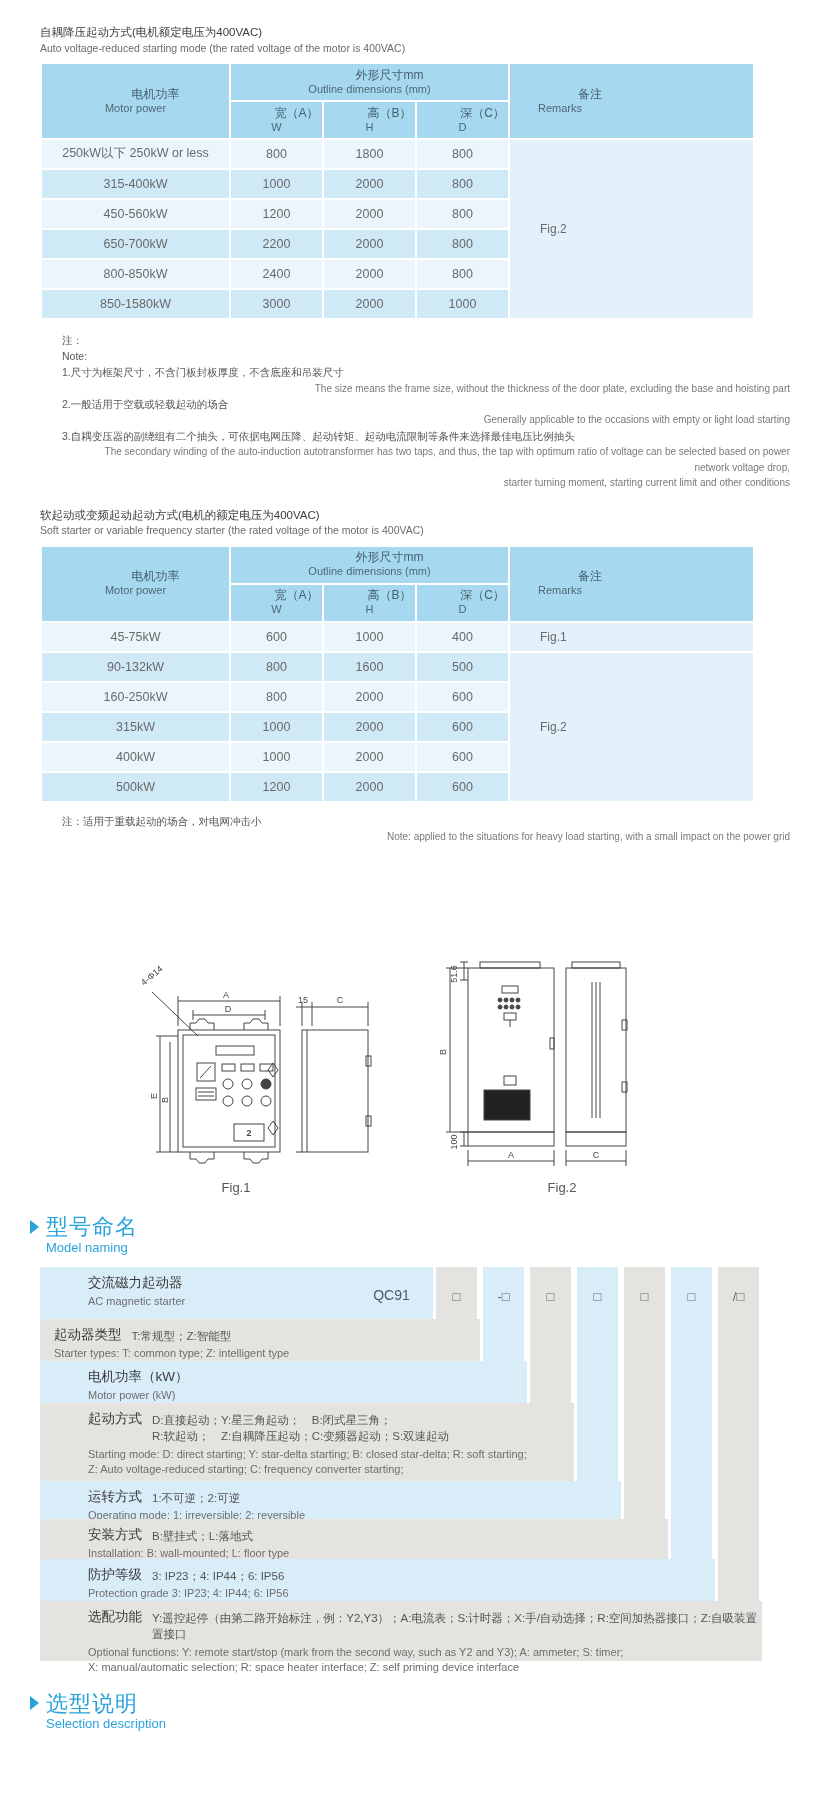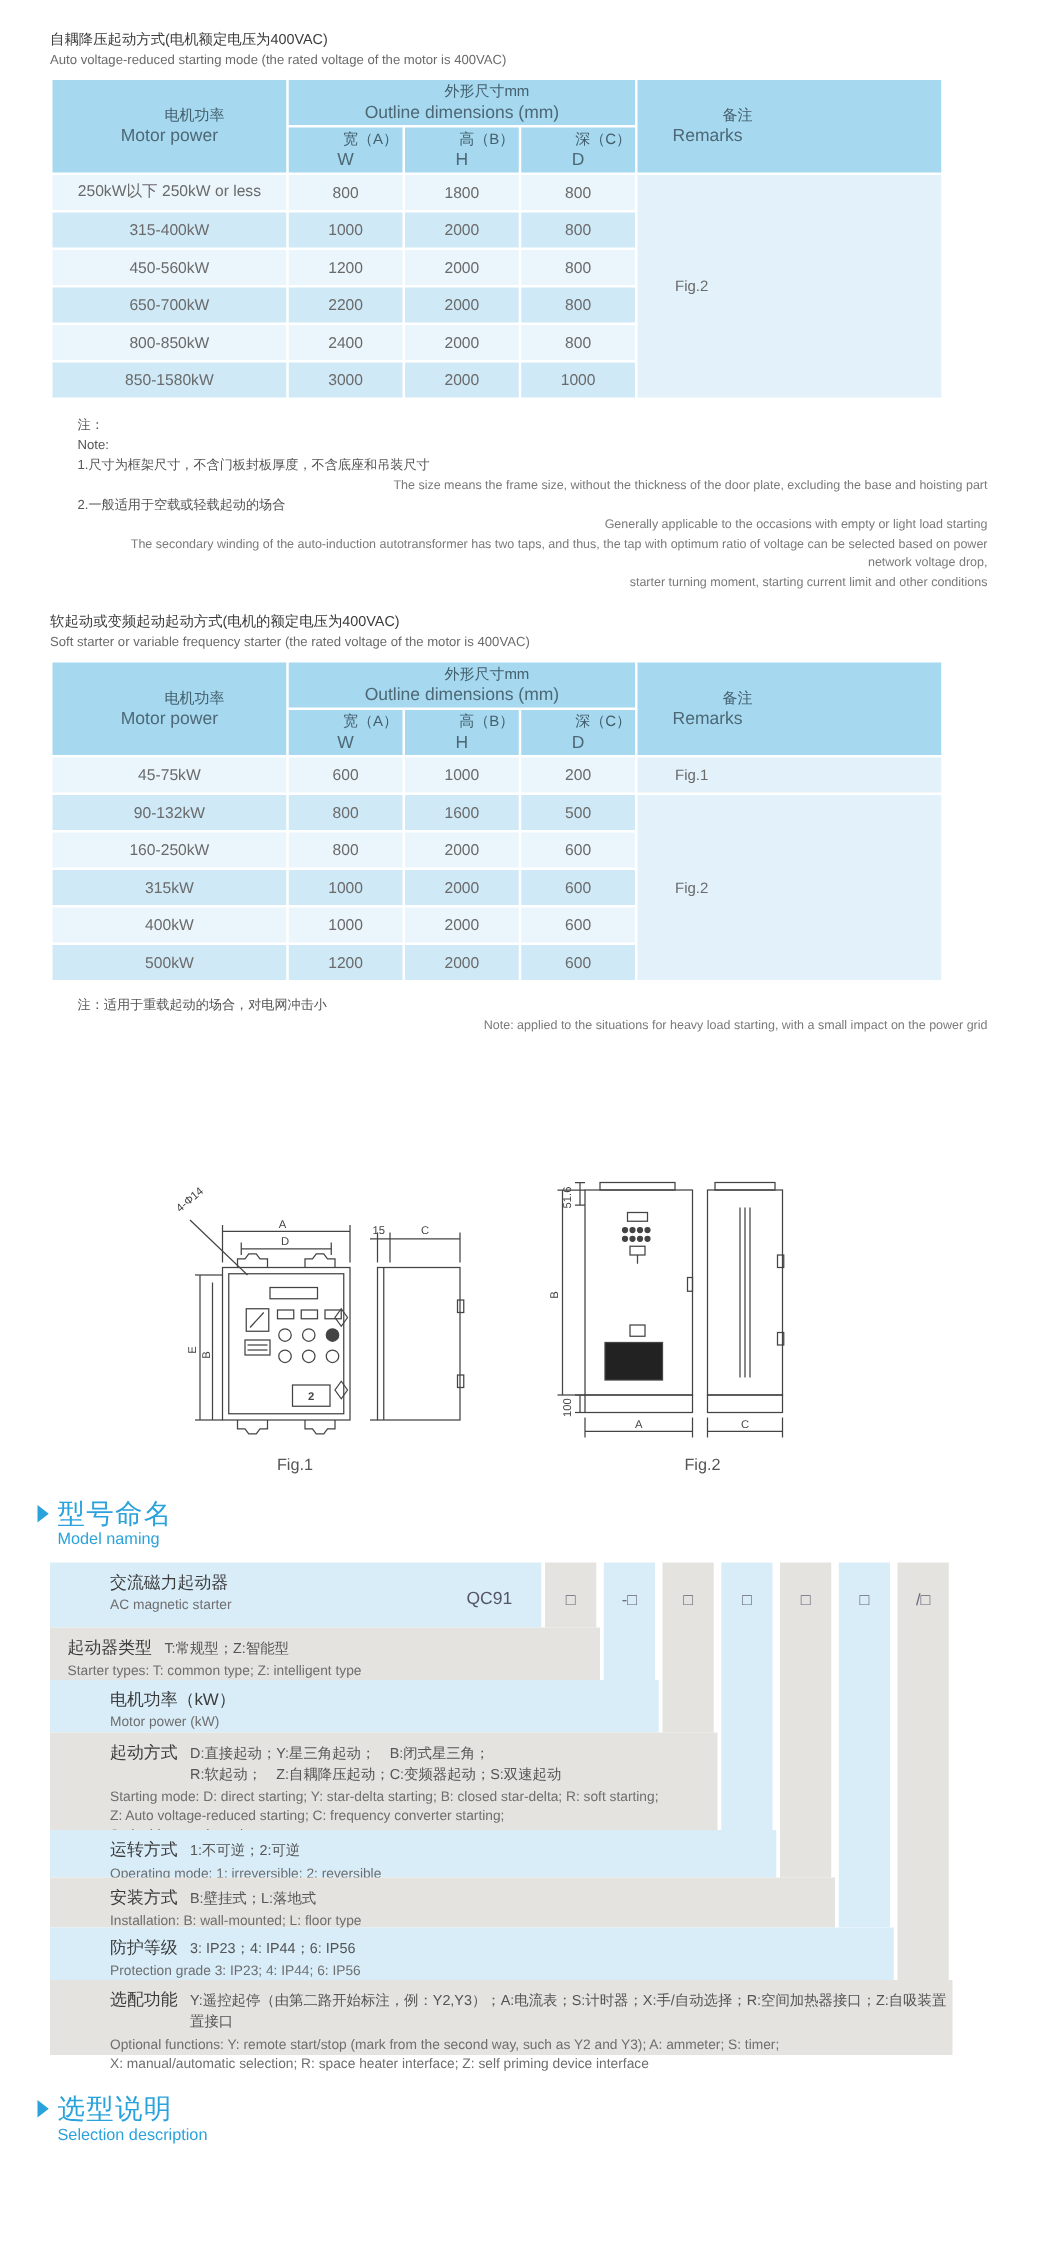--- a/index.html
+++ b/index.html
@@ -9,21 +9,21 @@
   
   .cap{margin:0;line-height:1.45;}
   .cap .zh{font-size:11.5px;color:#3c3c3c;display:block;}
   .cap .en{font-size:10.5px;color:#6b6b6b;display:block;}
 
   
   table.dim{border-collapse:separate;border-spacing:2px;margin-top:6px;width:707px;table-layout:fixed;}
   table.dim th, table.dim td{font-weight:normal;padding:0;}
   table.dim thead th{background:#a6d8f0;color:#44606c;text-align:center;vertical-align:middle;height:36px;}
   table.dim thead .zh{display:block;font-size:12px;line-height:1.25;padding-left:40px;}
-  table.dim thead .en{display:block;font-size:14px;line-height:1.25;color:#4d6874;}
+  table.dim thead .en{display:block;font-size:11px;line-height:1.25;color:#4d6874;}
   table.dim tbody td{height:28px;text-align:center;font-size:12.5px;color:#6a6a6a;vertical-align:middle;}
   table.dim tbody tr.odd td{background:#eaf5fc;}
   table.dim tbody tr.even td{background:#cfe9f7;}
   table.dim td.remarks{background:#e2f1fa !important;text-align:left;padding-left:30px;font-size:12px;color:#6a6a6a;}
   table.dim th.remarks-h{text-align:left;padding-left:28px;}
 
   
   .notes{margin:12px 0 0 22px;}
   .note-line{font-size:10.5px;line-height:1.55;color:#555;}
   .note-line.en{color:#7a7a7a;margin-left:13px;font-size:10px;text-align:right;}
@@ -146,20 +146,21 @@
     </tbody>
   </table>
 
   <div class="notes">
     <div class="note-line">注：</div>
     <div class="note-line">Note:</div>
     <div class="note-line">1.尺寸为框架尺寸，不含门板封板厚度，不含底座和吊装尺寸</div>
     <div class="note-line en">The size means the frame size, without the thickness of the door plate, excluding the base and hoisting part</div>
     <div class="note-line">2.一般适用于空载或轻载起动的场合</div>
     <div class="note-line en">Generally applicable to the occasions with empty or light load starting</div>
+    <div class="note-line">3.自耦变压器的副绕组有二个抽头，可依据电网压降、起动转矩、起动电流限制等条件来选择最佳电压比例抽头</div>
     <div class="note-line en">The secondary winding of the auto-induction autotransformer has two taps, and thus, the tap with optimum ratio of voltage can be selected based on power network voltage drop,</div>
     <div class="note-line en">starter turning moment, starting current limit and other conditions</div>
   </div>
 
   <p class="cap" style="margin-top:16px;">
     <span class="zh">软起动或变频起动起动方式(电机的额定电压为400VAC)</span>
     <span class="en">Soft starter or variable frequency starter (the rated voltage of the motor is 400VAC)</span>
   </p>
 
   <table class="dim">
@@ -198,21 +199,21 @@
             <span class="zh">深（C）</span>
             <span class="en">D</span>
           </th>
       </tr>
     </thead>
     <tbody>
       <tr class="odd">
         <td>45-75kW</td>
         <td>600</td>
         <td>1000</td>
-        <td>200</td>
+        <td>400</td>
         <td class="remarks">Fig.1</td>
       </tr>
       <tr class="even">
         <td>90-132kW</td>
         <td>800</td>
         <td>1600</td>
         <td>500</td>
         <td class="remarks" rowspan="5">Fig.2</td>
       </tr>
       <tr class="odd">

